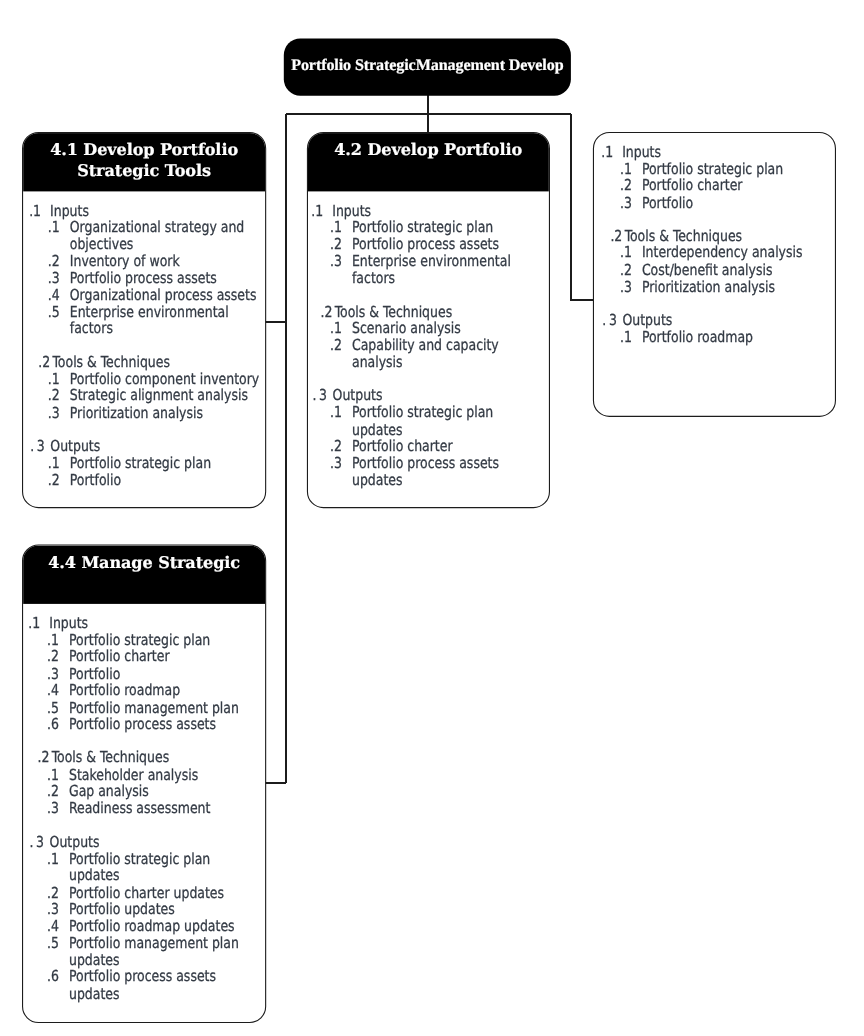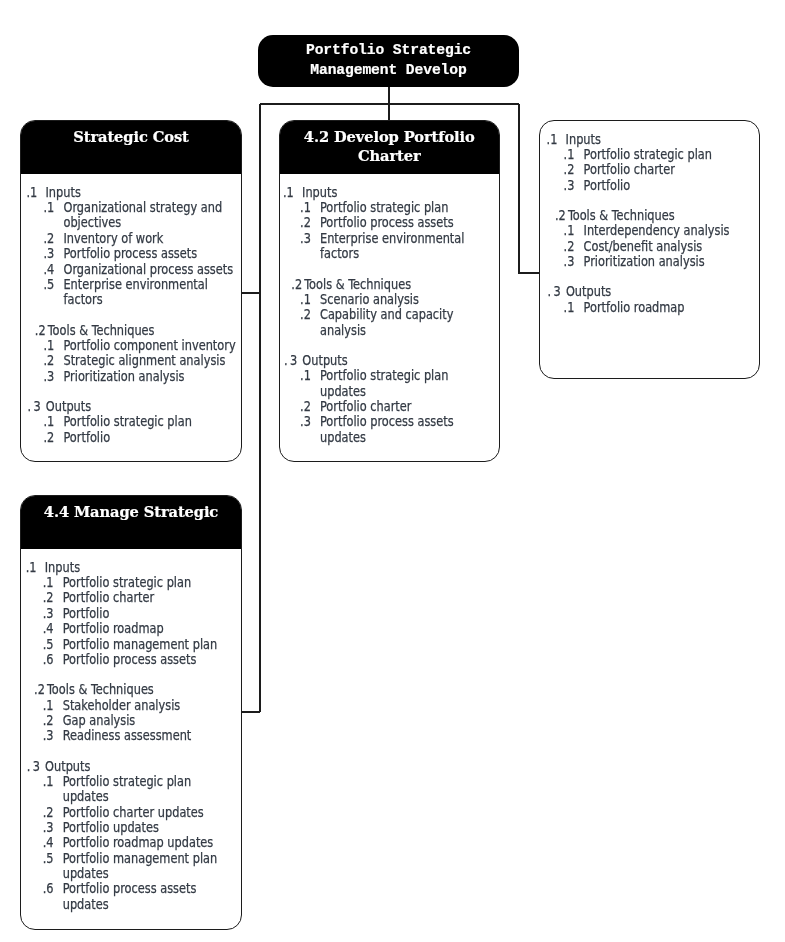--- a/index.html
+++ b/index.html
@@ -36,26 +36,26 @@
     -webkit-text-stroke: 0.22px var(--header-text, #ffffff);
   }
   .hdr .l { display:block; }
 
   .root-node {
     position: absolute;
     box-sizing: border-box;
     background: var(--header-bg, #000000);
     border-radius: 15px;
     color: var(--header-text, #ffffff);
-    font-family: Liberation Mono, monospace;
+    font-family: Liberation Serif, serif;
     font-weight: bold;
     font-size: 14.65px;
     line-height: 19.5px;
     text-align: right;
-    display:flex; flex-direction:column; align-items:center; justify-content:center;
+    display:flex; flex-direction:row; align-items:center; justify-content:center;
     letter-spacing: -0.1px;
     -webkit-text-stroke: 0.22px var(--header-text, #ffffff);
   }
   .root-node .l { display:block; }
 
   .body {
     position: relative;
     font-family: "DejaVu Sans", sans-serif;
     font-stretch: condensed;
     font-size: 13.8px;
@@ -93,21 +93,22 @@
   <path d="M260 293 L241 293"></path>
   <path d="M260 712 L241 712"></path>
  </g>
 </svg>
 <div class="root-node" style="left:258px;top:35px;width:261px;height:51.5px;">
  <span class="l">Portfolio Strategic</span>
  <span class="l">Management Develop</span>
 </div>
 <div class="node" style="left:20px;top:120px;width:222px;height:341.6px;">
  <div class="hdr" style="height:53.3px;">
-  <span class="l">Strategic Cost</span>
+  <span class="l">4.1 Develop Portfolio</span>
+  <span class="l">Strategic Tools</span>
  </div>
  <div class="body" style="padding:10.5px 6px 0 6px;">
   <div class="sec">
    <div class="sec-label st-a">
     <span class="n">.1</span>
     <span class="t">Inputs</span>
    </div>
    <div class="item">
     <span class="item-num">.1</span>
     <span class="item-text">
@@ -181,21 +182,20 @@
     <span class="item-text">
      <span class="ln">Portfolio</span>
     </span>
    </div>
   </div>
  </div>
 </div>
 <div class="node" style="left:278.5px;top:120px;width:221.5px;height:341.6px;">
  <div class="hdr" style="height:53.3px;">
   <span class="l">4.2 Develop Portfolio</span>
-  <span class="l">Charter</span>
  </div>
  <div class="body" style="padding:10.5px 6px 0 3.3px;">
   <div class="sec">
    <div class="sec-label st-a">
     <span class="n">.1</span>
     <span class="t">Inputs</span>
    </div>
    <div class="item">
     <span class="item-num">.1</span>
     <span class="item-text">

